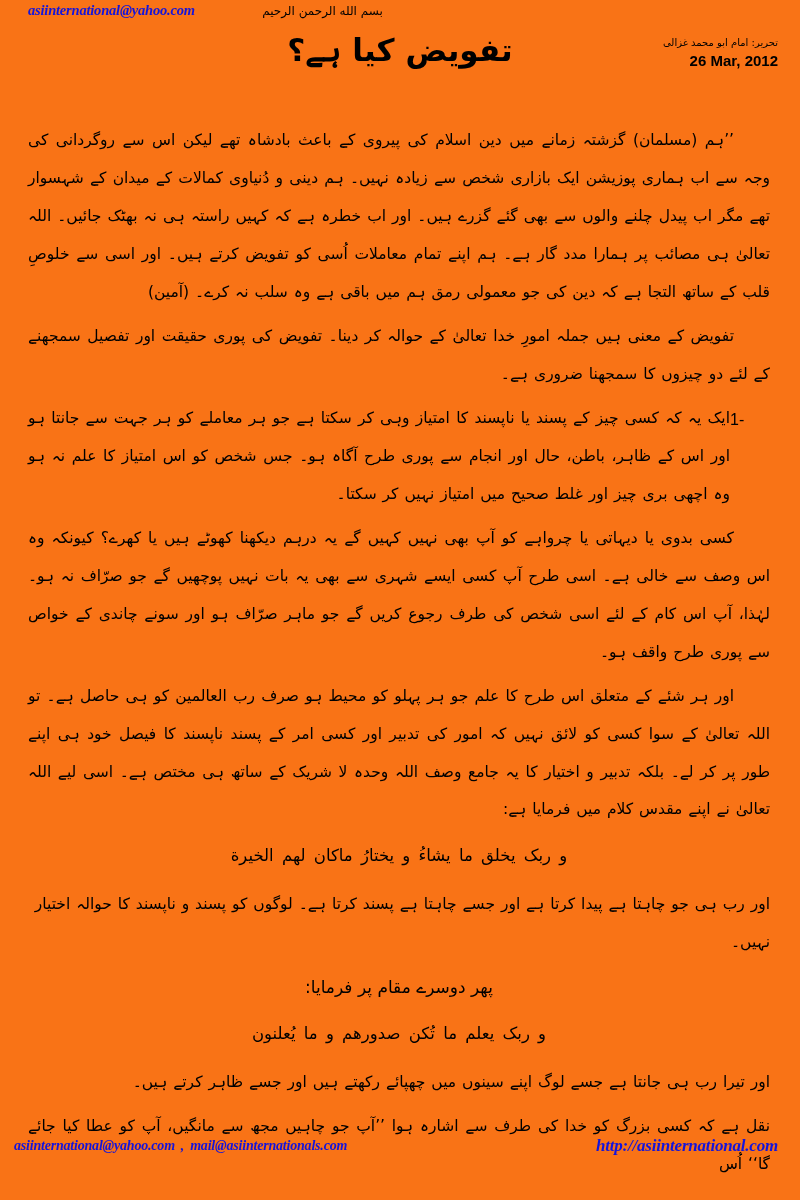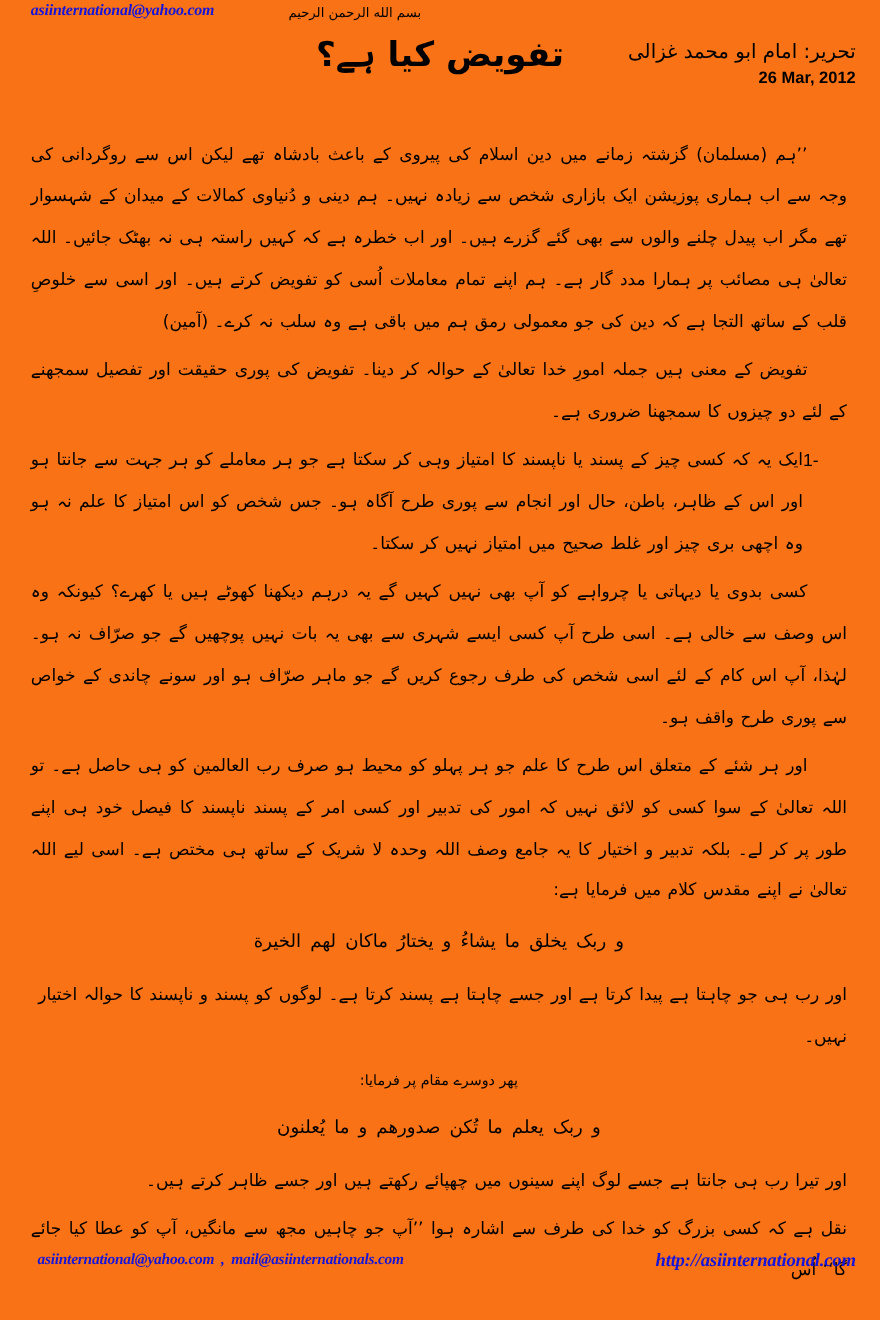--- a/index.html
+++ b/index.html
@@ -67,21 +67,21 @@
   .byline {
     position: absolute;
     top: 36px;
     right: 22px;
     text-align: right;
     direction: rtl;
     width: 240px;
   }
   .byline .author {
     font-family: "DejaVu Sans", "Liberation Sans", sans-serif;
-    font-size: 18px;
+    font-size: 10px;
     color: #000000;
     line-height: 1.3;
     white-space: nowrap;
   }
   .byline .date {
     direction: ltr;
     text-align: right;
     font-family: "Liberation Sans", "DejaVu Sans", sans-serif;
     font-size: 15px;
     font-weight: bold;
@@ -152,39 +152,39 @@
     font-size: 16.5px;
     color: #000000;
     text-align: center;
     line-height: 2.1;
     margin: 10px 0 12px 0;
     word-spacing: 3px;
     direction: rtl;
   }
   .lead-line {
     font-family: "DejaVu Sans", "Liberation Sans", sans-serif;
-    font-size: 13px;
+    font-size: 17px;
     color: #000000;
     text-align: center;
     line-height: 2.3;
     margin: 4px 0 6px 0;
   }
 
   
   .ftr {
     position: absolute;
     bottom: 28px;
     left: 0;
     width: 800px;
     height: 34px;
     direction: ltr;
   }
   .ftr-left {
     position: absolute;
-    left: 34px;
+    left: 14px;
     top: 0;
     font-family: "Liberation Serif", "DejaVu Serif", serif;
     font-style: italic;
     font-weight: bold;
     font-size: 14px;
     color: #1414dc;
     white-space: nowrap;
     letter-spacing: -0.2px;
   }
   .ftr-left .sep {

